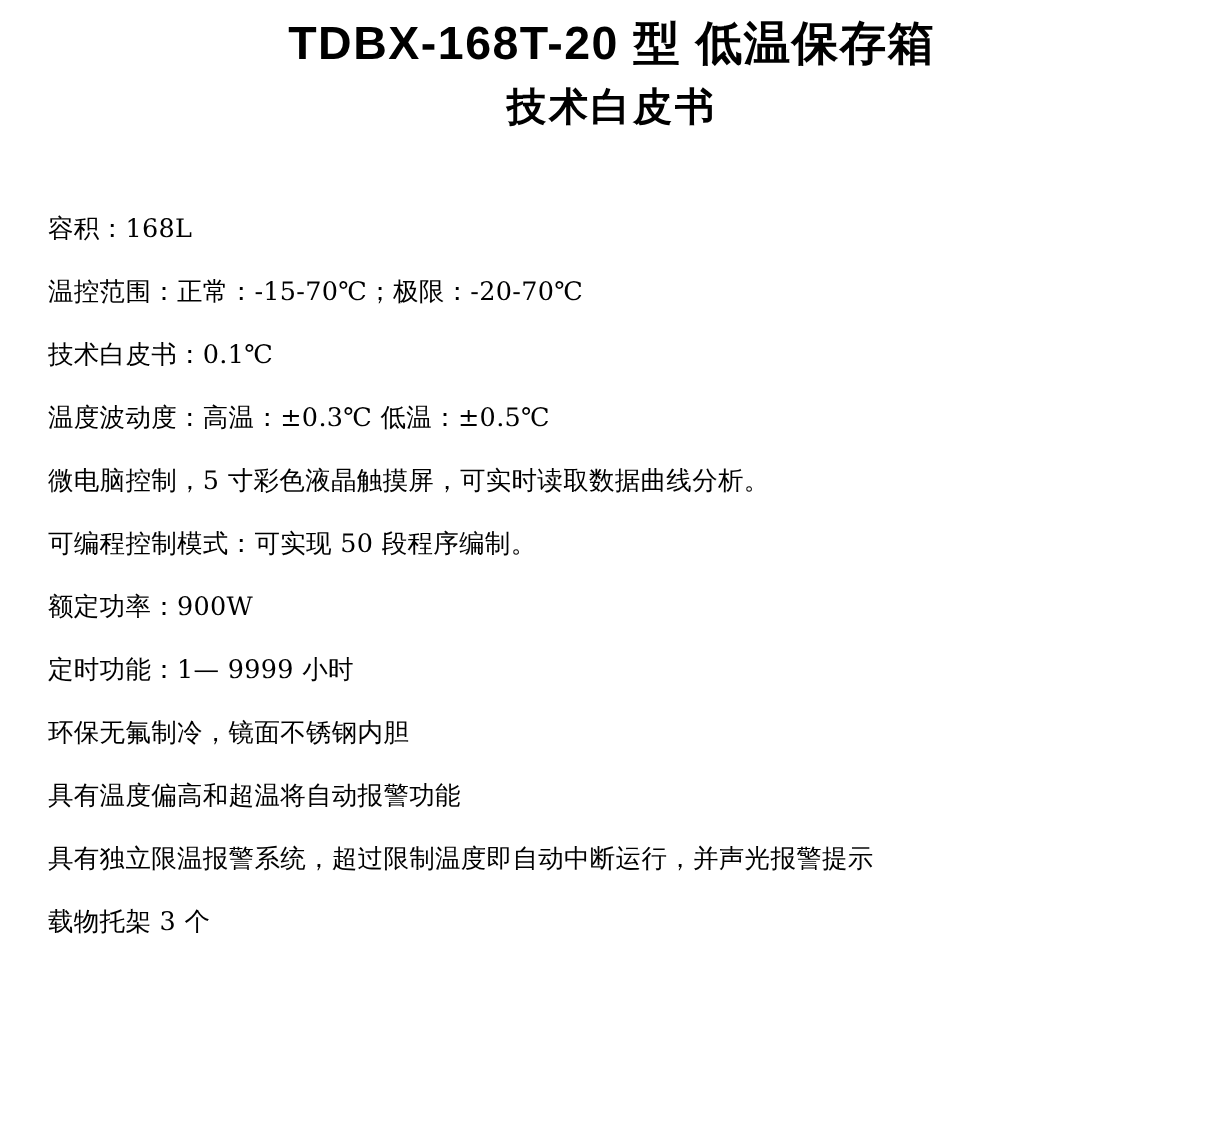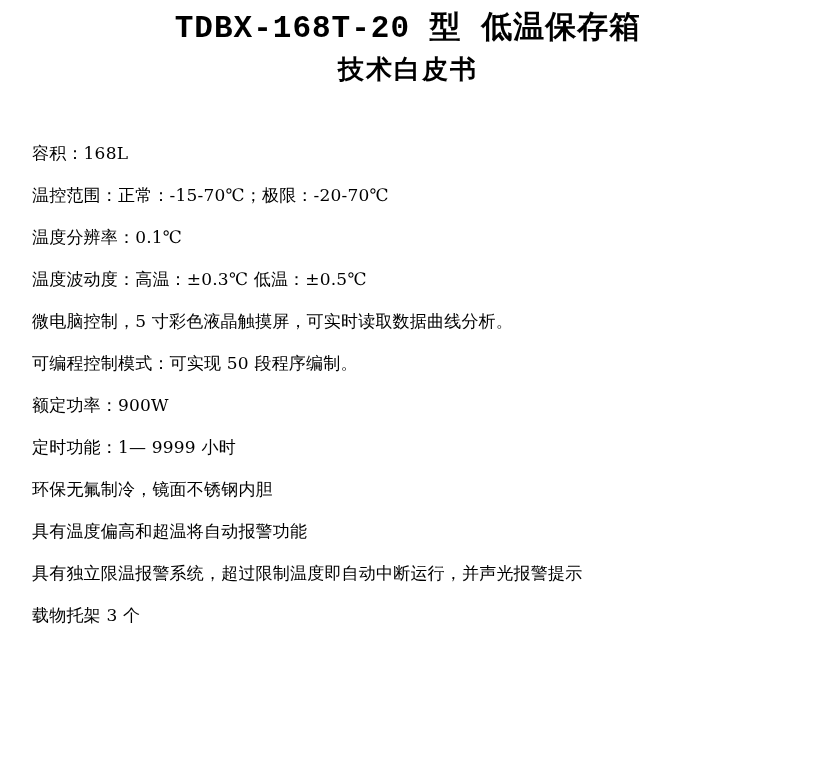--- a/index.html
+++ b/index.html
@@ -20,21 +20,21 @@
     height: 758px;
     box-sizing: border-box;
     padding: 0;
     position: relative;
   }
   .title-block {
     text-align: center;
     margin-top: 8px;
   }
   .title-line {
-    font-family: Liberation Mono, monospace;
+    font-family: Liberation Sans, sans-serif;
     font-size: 31px;
     font-weight: bold;
     letter-spacing: 1px;
     line-height: 42px;
     color: #000;
   }
   .title-line-2 {
     font-size: 26px;
     font-weight: bold;
     line-height: 42px;
@@ -60,21 +60,21 @@
 <div class="page">
 
   <div class="title-block">
     <div class="title-line">TDBX-168T-20 型 低温保存箱</div>
     <div class="title-line title-line-2">技术白皮书</div>
   </div>
 
   <div class="body-block">
     <div class="para">容积：168L</div>
     <div class="para">温控范围：正常：-15-70℃；极限：-20-70℃</div>
-    <div class="para">温度分辨率：0.1℃</div>
+    <div class="para">技术白皮书：0.1℃</div>
     <div class="para">温度波动度：高温：±0.3℃ 低温：±0.5℃</div>
     <div class="para">微电脑控制，5 寸彩色液晶触摸屏，可实时读取数据曲线分析。</div>
     <div class="para">可编程控制模式：可实现 50 段程序编制。</div>
     <div class="para">额定功率：900W</div>
     <div class="para">定时功能：1— 9999 小时</div>
     <div class="para">环保无氟制冷，镜面不锈钢内胆</div>
     <div class="para">具有温度偏高和超温将自动报警功能</div>
     <div class="para">具有独立限温报警系统，超过限制温度即自动中断运行，并声光报警提示</div>
     <div class="para">载物托架 3 个</div>
   </div>

